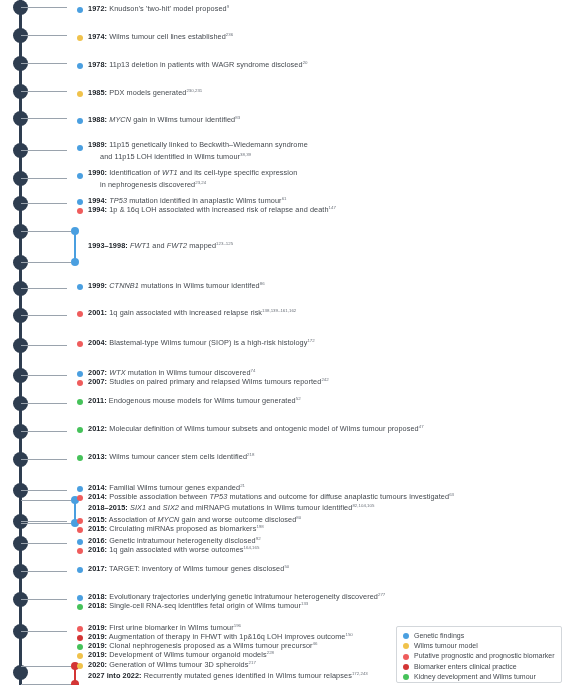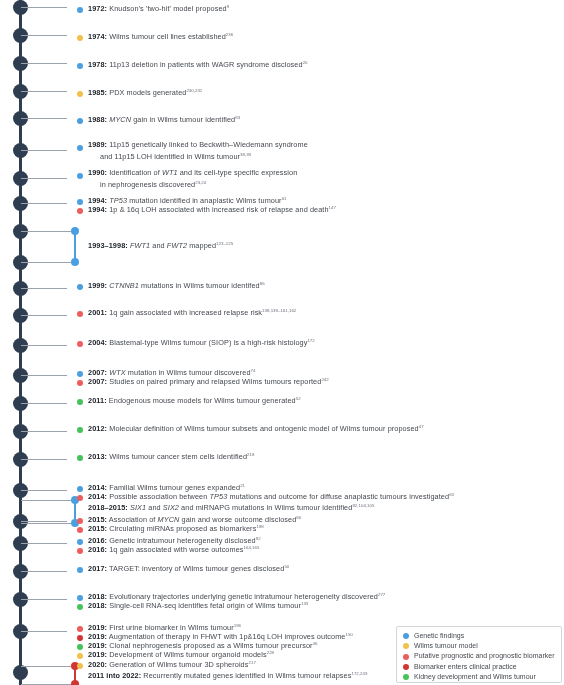--- a/index.html
+++ b/index.html
@@ -289,21 +289,21 @@
       </div>
       <div class="entry" style="left: 77px; top: 648.2px;">
         <span class="bullet" style="background: rgb(240, 194, 75);"></span>
         <span class="etext"><b>2019:</b> Development of Wilms tumour organoid models<sup>228</sup></span>
       </div>
       <div class="entry" style="left: 77px; top: 658.2px;">
         <span class="bullet" style="background: rgb(240, 194, 75);"></span>
         <span class="etext"><b>2020:</b> Generation of Wilms tumour 3D spheroids<sup>217</sup></span>
       </div>
       <div class="entry range" style="left: 77px; top: 669.2px;">
-        <span class="etext"><b>2011 into 2022:</b> Recurrently mutated genes identified in Wilms tumour relapses<sup>172,243</sup></span>
+        <span class="etext"><b>2027 into 2022:</b> Recurrently mutated genes identified in Wilms tumour relapses<sup>172,243</sup></span>
       </div>
     </div>
 </div>
 
 <div id="legend">
   <div id="legend-rows">
       <div class="leg-row"><span class="leg-dot" style="background: rgb(74, 159, 224);"></span><span>Genetic findings</span></div>
       <div class="leg-row"><span class="leg-dot" style="background: rgb(240, 194, 75);"></span><span>Wilms tumour model</span></div>
       <div class="leg-row"><span class="leg-dot" style="background: rgb(239, 92, 92);"></span><span>Putative prognostic and prognostic biomarker</span></div>
       <div class="leg-row"><span class="leg-dot" style="background: rgb(211, 53, 53);"></span><span>Biomarker enters clinical practice</span></div>

